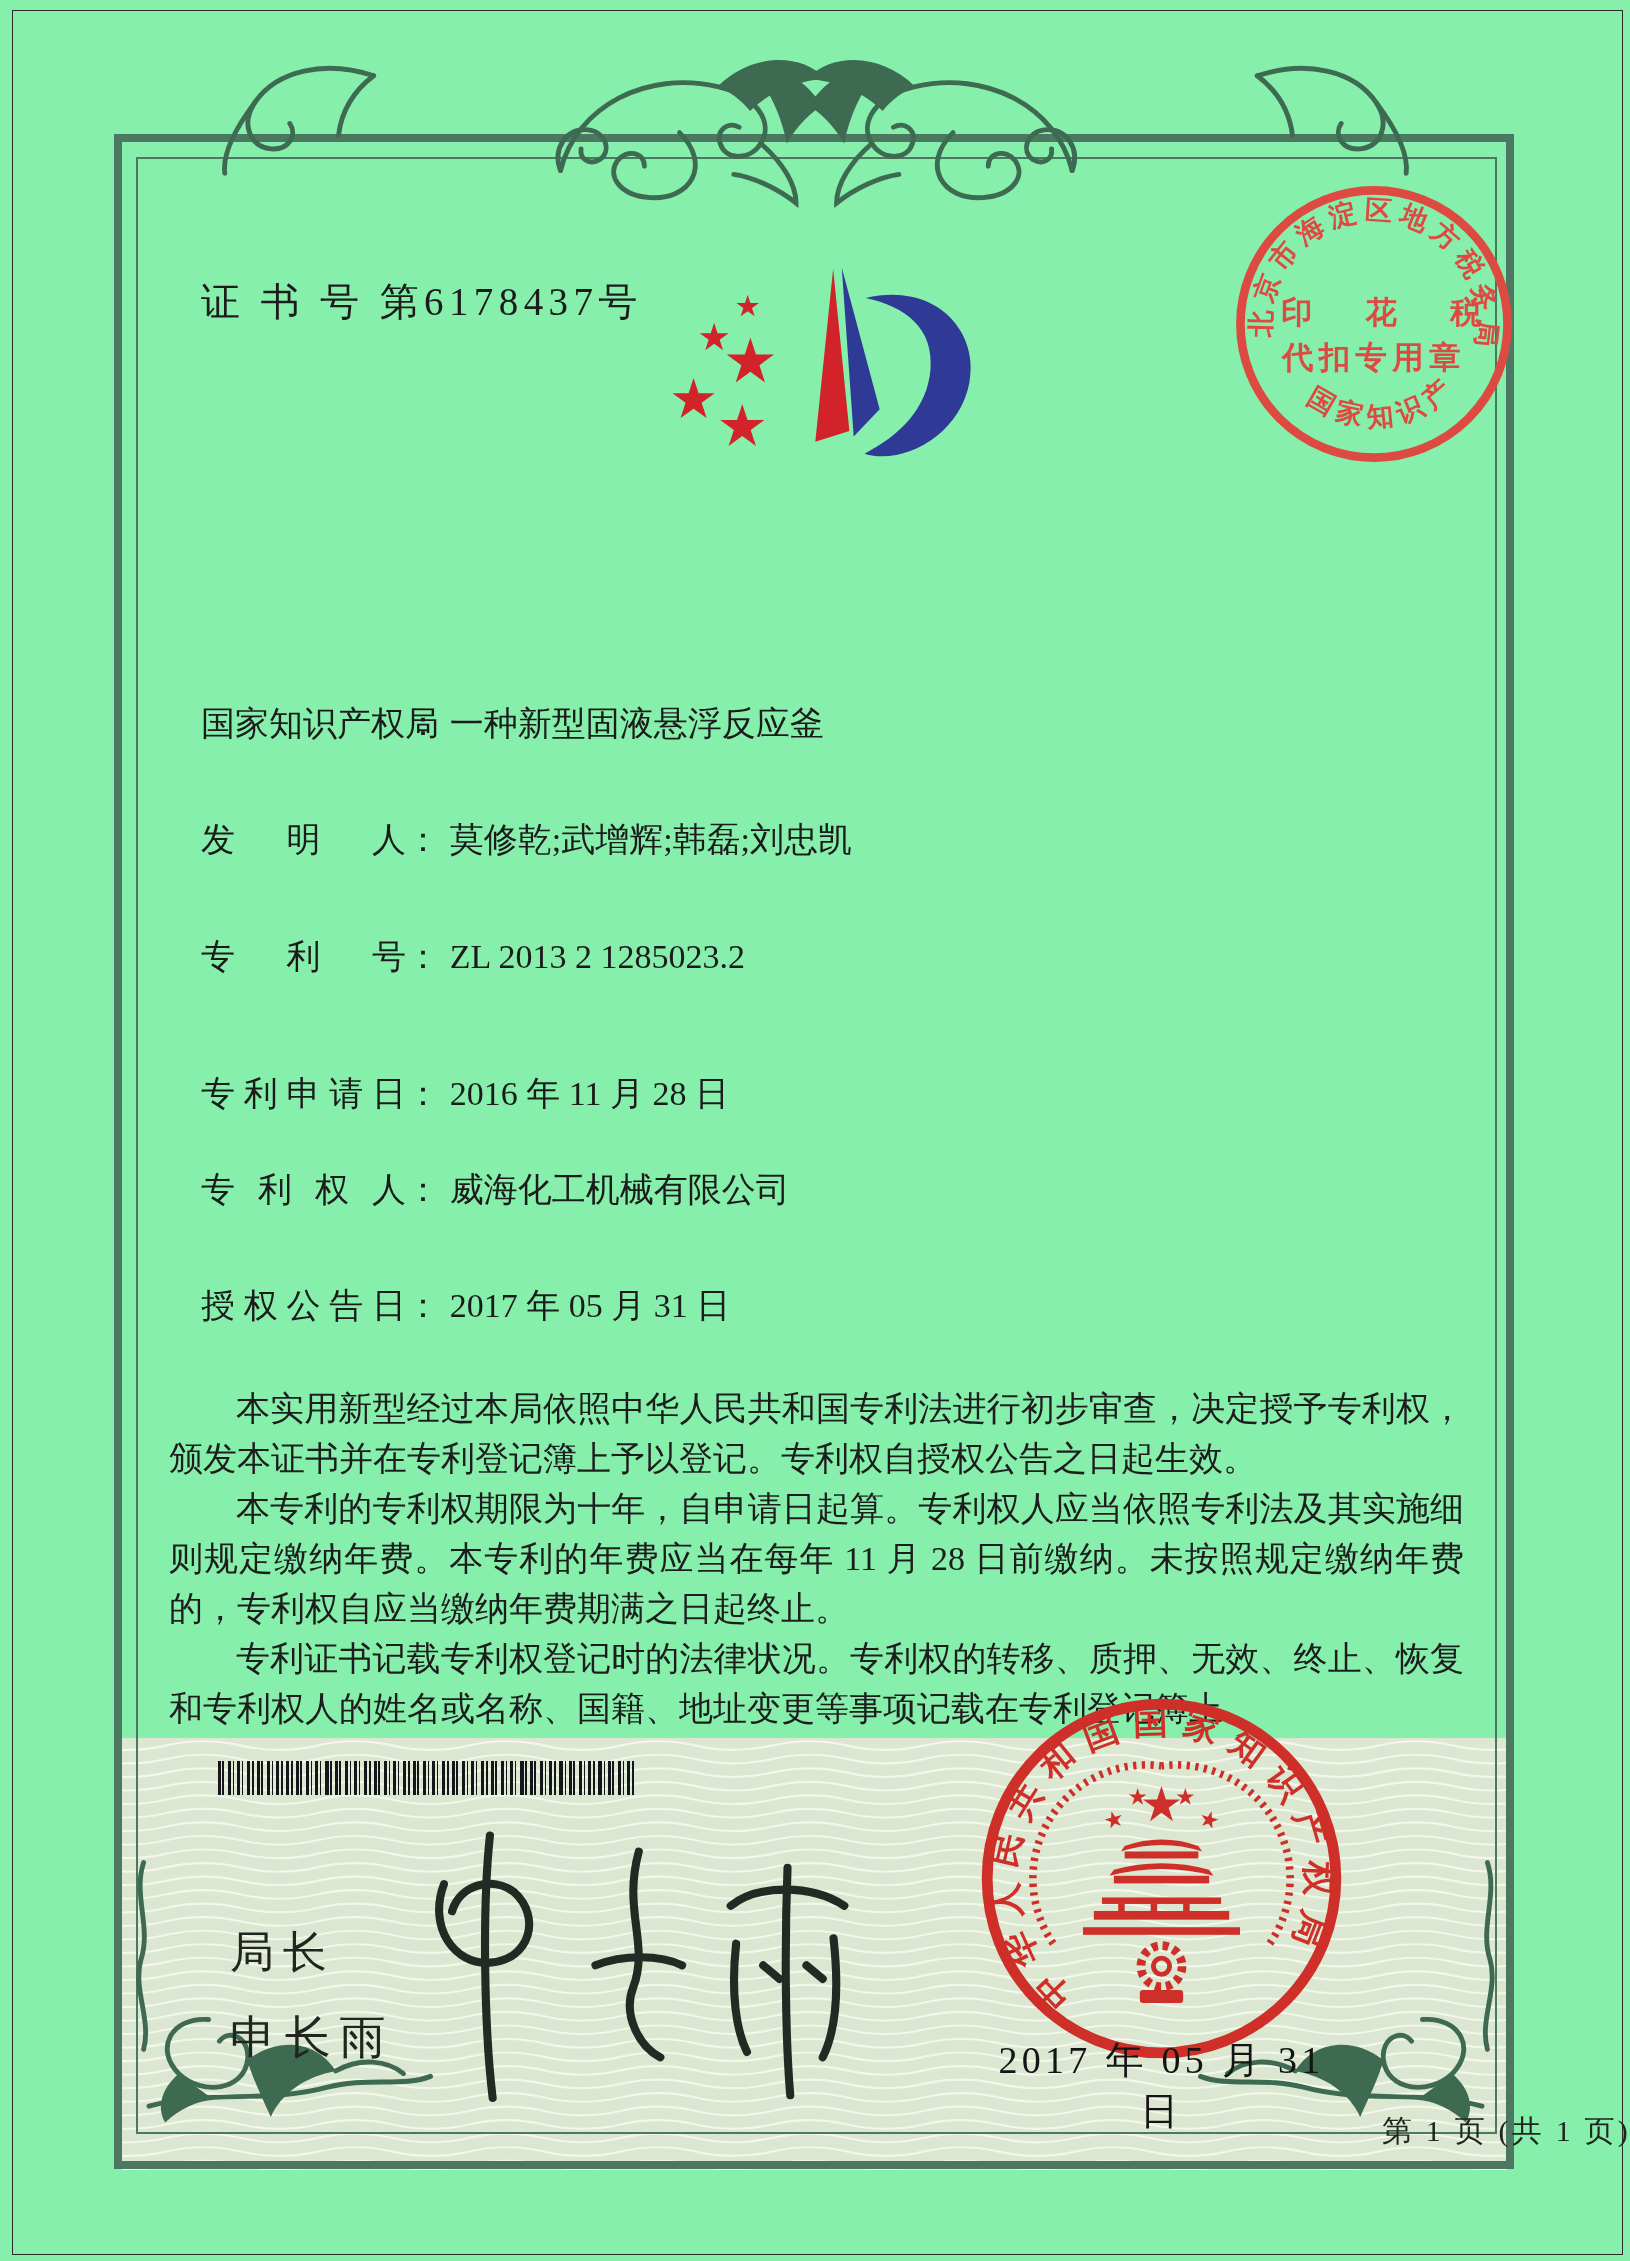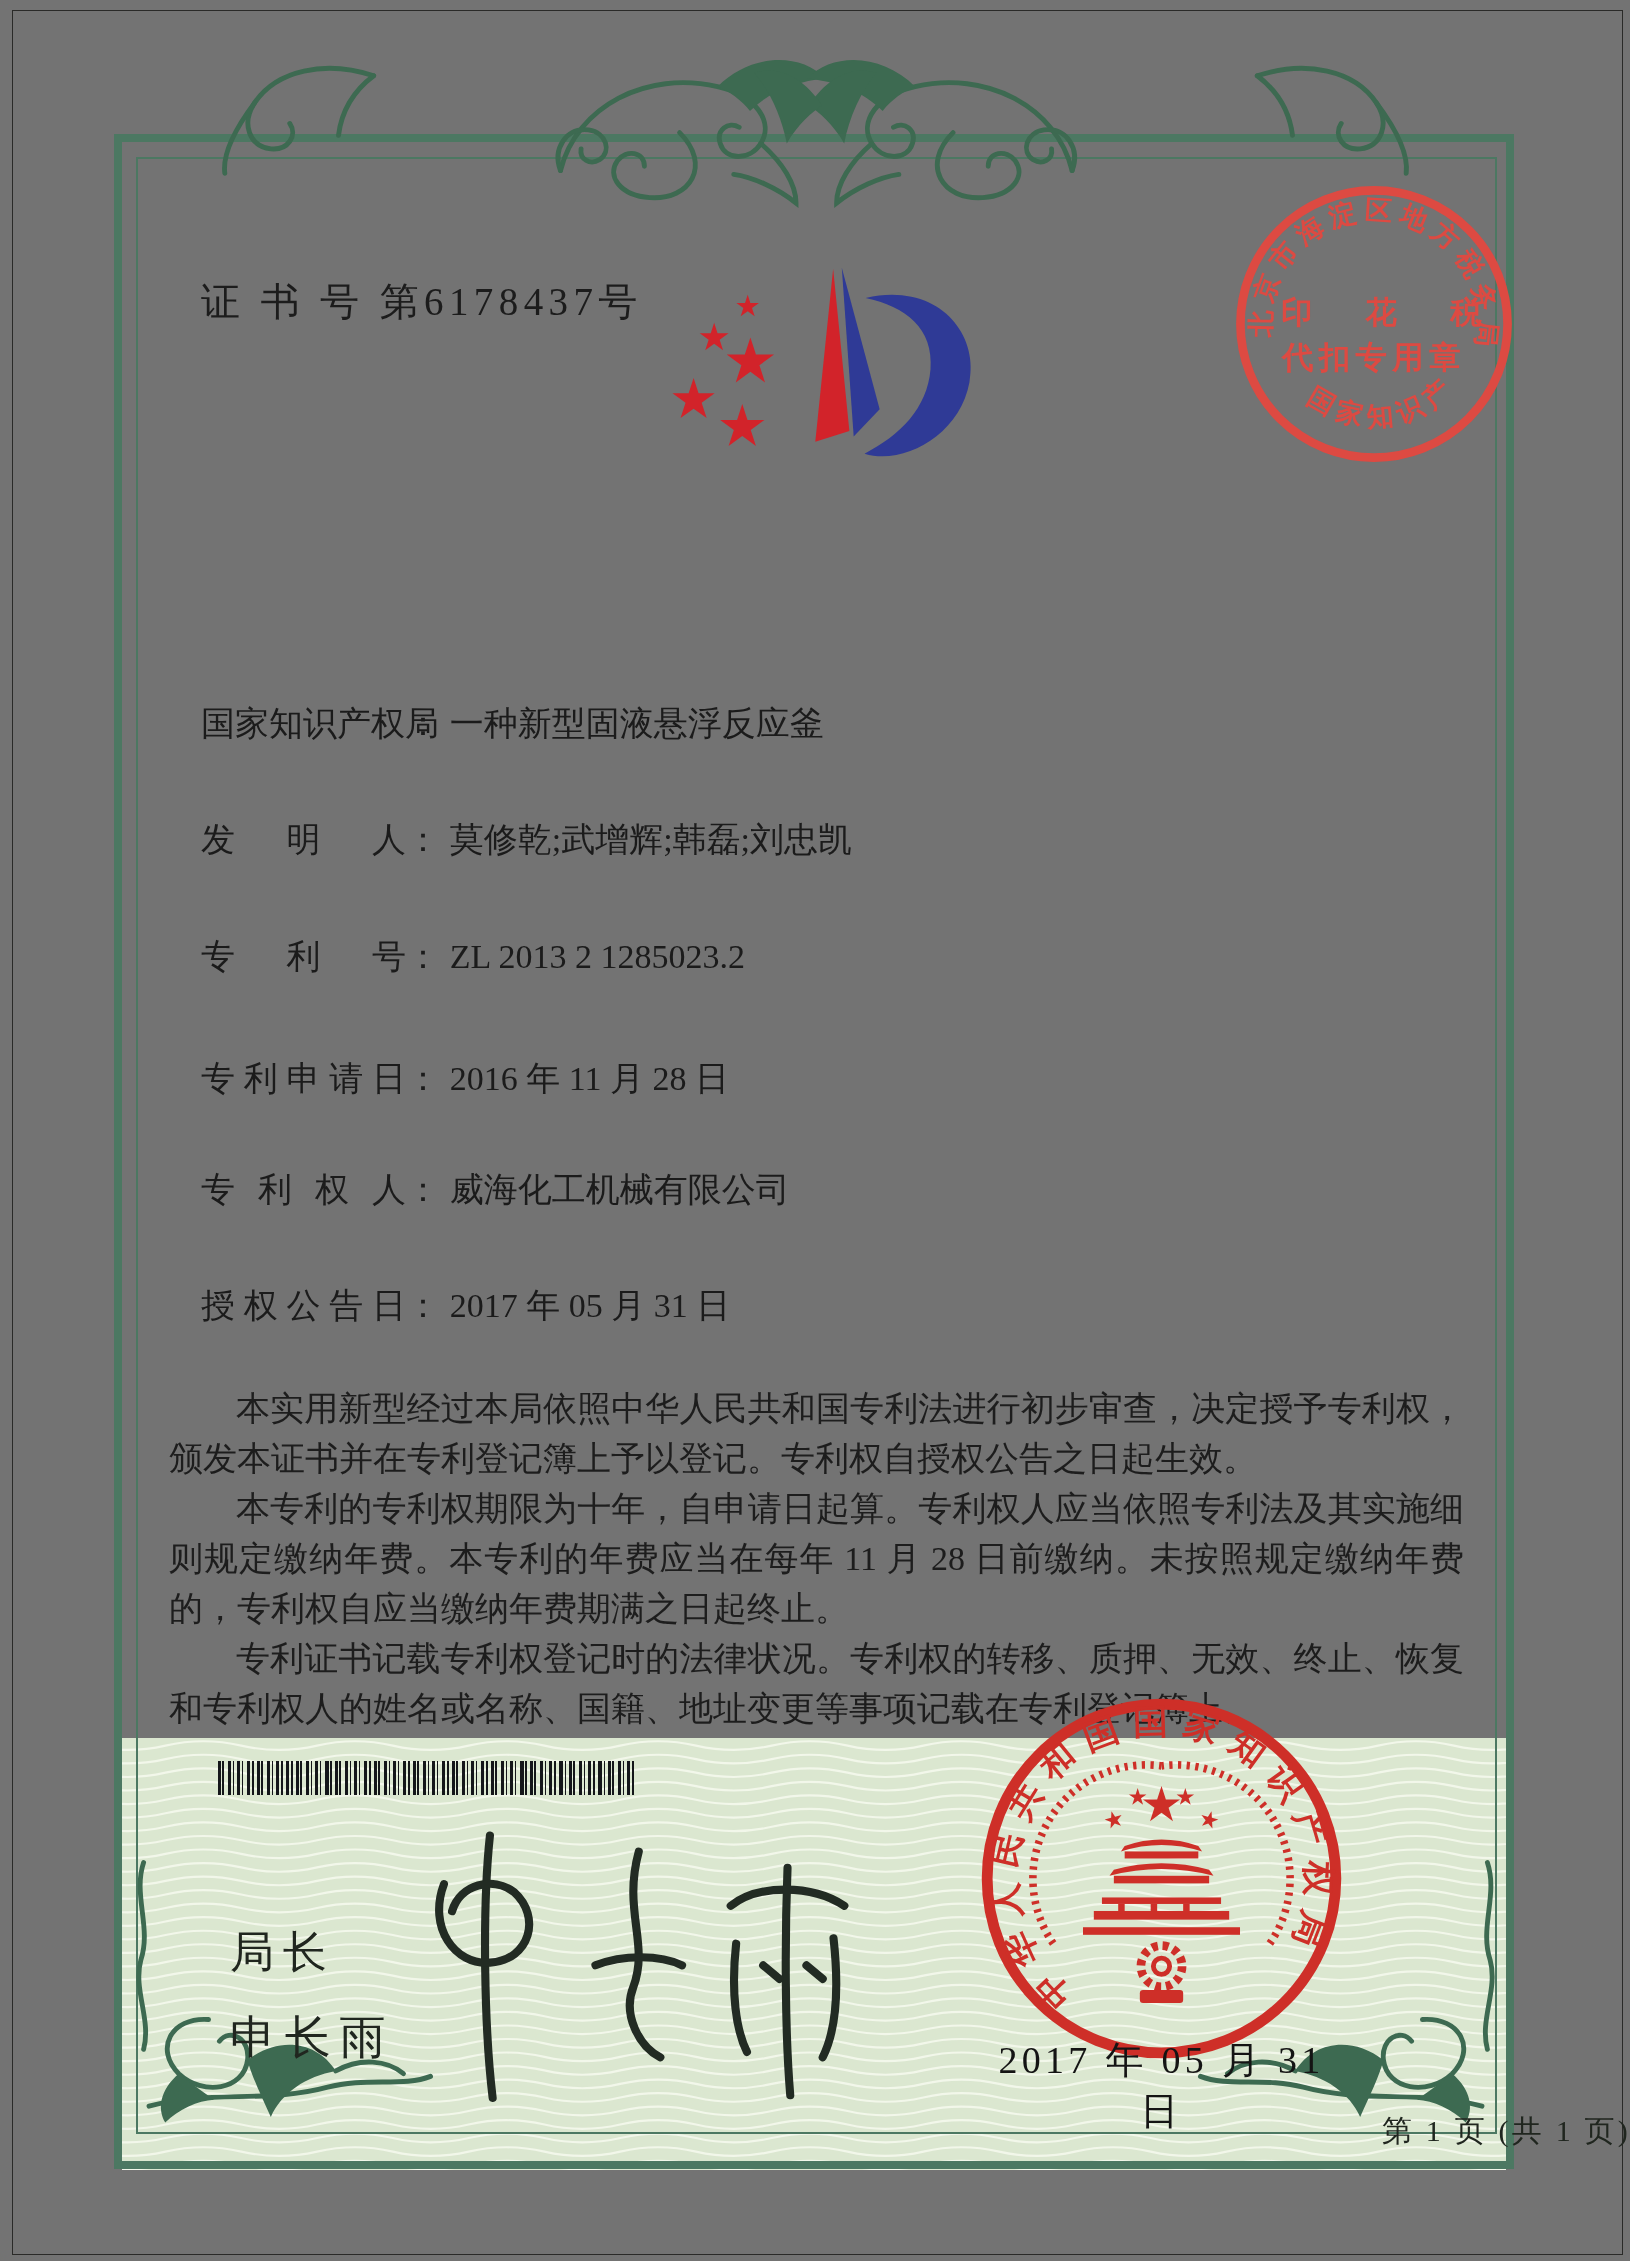--- a/index.html
+++ b/index.html
@@ -1,18 +1,18 @@
 <!DOCTYPE html>
 <html style="font-size:8.7px"><head>
 <meta charset="utf-8">
 <style>
   html,body{margin:0;padding:0;background:#ffffff;}
   .page{
     position:relative;width:1631px;height:2261px;overflow:hidden;
-    background:#737373;
+    background:#86efac;
     font-family:"Liberation Serif","DejaVu Serif",serif;
     color:#161616;
   }
   .scan-edge{position:absolute;left:12px;top:9.7px;right:7.6px;bottom:6.5px;border:1.6px solid #2a2a28;pointer-events:none;}
   
   .frame-outer{position:absolute;left:114px;top:134px;width:1384px;height:2019px;border:8.7px solid #4c7862;}
   .frame-inner{position:absolute;left:136px;top:157px;width:1357px;height:1973px;border:2.7px solid #4c7862;}
   
   .band{position:absolute;left:122px;top:1738px;width:1384px;height:432px;background:#dbe7d0;overflow:hidden;}
   .band svg{position:absolute;left:0;top:0;}
@@ -175,21 +175,21 @@
   <div class="fields">
     <div class="field-row" style="top:0px">
       <span class="field-label">国家知识产权局</span><span class="field-colon">：</span><span class="field-value">一种新型固液悬浮反应釜</span>
     </div>
     <div class="field-row" style="top:116px">
       <span class="field-label">发明人</span><span class="field-colon">：</span><span class="field-value">莫修乾;武增辉;韩磊;刘忠凯</span>
     </div>
     <div class="field-row" style="top:233px">
       <span class="field-label">专利号</span><span class="field-colon">：</span><span class="field-value">ZL 2013 2 1285023.2</span>
     </div>
-    <div class="field-row" style="top:355px">
+    <div class="field-row" style="top:370px">
       <span class="field-label">专利申请日</span><span class="field-colon">：</span><span class="field-value">2016 年 11 月 28 日</span>
     </div>
     <div class="field-row" style="top:466px">
       <span class="field-label">专利权人</span><span class="field-colon">：</span><span class="field-value">威海化工机械有限公司</span>
     </div>
     <div class="field-row" style="top:582px">
       <span class="field-label">授权公告日</span><span class="field-colon">：</span><span class="field-value">2017 年 05 月 31 日</span>
     </div>
   </div>
 

